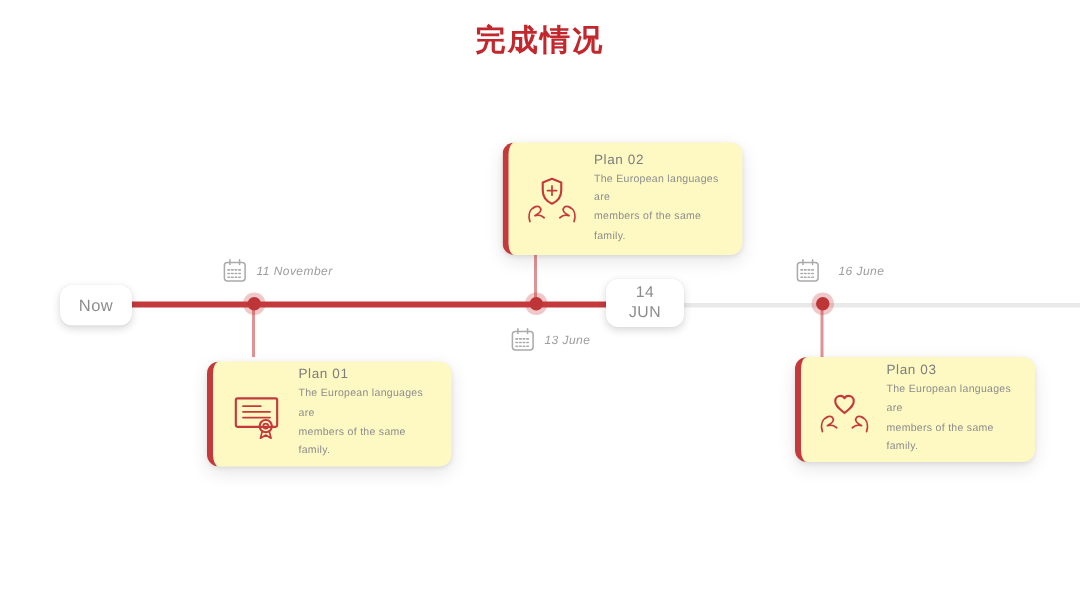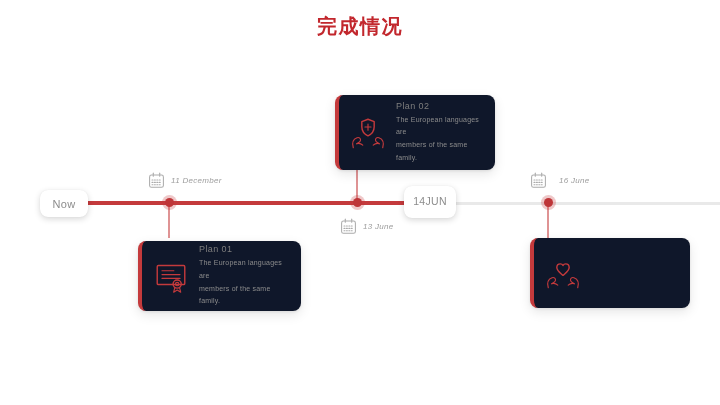--- a/index.html
+++ b/index.html
@@ -18,42 +18,42 @@
   .tl-line.red  { left:62px;  top:201px; width:368px; height:4px; background:#C43A3C; border-radius:2px; }
   .tl-line.gray { left:430px; top:201.5px; width:290px; height:3px; background:#E9E9E9; }
   .pill {
     position:absolute; z-index:3; background:#fff; border-radius:8px;
     box-shadow:0 2px 6px rgba(0,0,0,.16), 0 0 1px rgba(0,0,0,.08);
     display:flex; align-items:center; justify-content:center;
     color:#8C8C8C;
   }
   .pill-now  { left:40px;  top:190px; width:48px; height:27px; font-size:11px; letter-spacing:.3px; }
   .pill-date { left:404px; top:186px; width:52px; height:32px; font-size:10.5px;
-               flex-direction:row; line-height:1.25; letter-spacing:.3px; }
+               flex-direction:column; line-height:1.25; letter-spacing:.3px; }
   .dot {
     position:absolute; z-index:2; width:9px; height:9px; border-radius:50%;
     background:#BE3538; box-shadow:0 0 0 3px rgba(196,58,60,.28);
   }
   .dot-1 { left:165px; top:198px; }
   .dot-2 { left:353px; top:198px; }
   .dot-3 { left:544px; top:198px; }
   .connector { position:absolute; z-index:1; width:2px; background:rgba(196,58,60,.55); }
   .connector-1 { left:168px; top:206px; height:32px; }
   .connector-2 { left:356px; top:167px; height:33px; }
   .connector-3 { left:547px; top:206px; height:32px; }
   
   .date-marker { position:absolute; z-index:2; display:flex; align-items:center; gap:6px; height:18px; }
   .date-1 { left:148px; top:171px; }
   .date-2 { left:340px; top:217px; }
   .date-3 { left:530px; top:171px;gap:12px; }
   .date-marker svg { width:17px; height:17px; display:block; }
   .date-text { font-style:italic; font-size:8px; color:#9D9D9D; letter-spacing:.3px; }
   
   .card {
-    position:absolute; z-index:3; background:#0f172a; border-radius:8px;
+    position:absolute; z-index:3; background:#fef9c3; border-radius:8px;
     border-left:4px solid #C43A3C;
     box-shadow:0 4px 12px rgba(0,0,0,.10), 0 1px 3px rgba(0,0,0,.08);
     display:flex; align-items:center; padding:0 8px 0 10px; box-sizing:border-box;
   }
   .card-01 { left:138px; top:241px; width:163px; height:70px; }
   .card-02 { left:335px; top:95px;  width:160px; height:75px; }
   .card-03 { left:530px; top:238px; width:160px; height:70px; }
   .card-icon { width:38px; height:38px; flex:none; }
   .card-icon svg { width:100%; height:100%; display:block; }
   .card-text { margin-left:9px; }
@@ -95,21 +95,21 @@
     <svg viewBox="0 0 18 18">
       <rect class="cal" x="1.7" y="3.2" width="14.6" height="13" rx="2"></rect>
       <line class="cal" x1="5.6" y1="1.2" x2="5.6" y2="4.6"></line>
       <line class="cal" x1="12.4" y1="1.2" x2="12.4" y2="4.6"></line>
       <g class="cal" stroke-dasharray="1.1 1.45">
         <line x1="4.2" y1="8.4" x2="13.8" y2="8.4"></line>
         <line x1="4.2" y1="11" x2="13.8" y2="11"></line>
         <line x1="4.2" y1="13.6" x2="13.8" y2="13.6"></line>
       </g>
     </svg>
-    <span class="date-text">11 December</span>
+    <span class="date-text">11 November</span>
   </div>
 
   <div class="date-marker date-2">
     <svg viewBox="0 0 18 18">
       <rect class="cal" x="1.7" y="3.2" width="14.6" height="13" rx="2"></rect>
       <line class="cal" x1="5.6" y1="1.2" x2="5.6" y2="4.6"></line>
       <line class="cal" x1="12.4" y1="1.2" x2="12.4" y2="4.6"></line>
       <g class="cal" stroke-dasharray="1.1 1.45">
         <line x1="4.2" y1="8.4" x2="13.8" y2="8.4"></line>
         <line x1="4.2" y1="11" x2="13.8" y2="11"></line>
@@ -172,15 +172,21 @@
   </div>
 
   <div class="card card-03">
     <div class="card-icon">
       <svg viewBox="0 0 40 40">
         <path class="icn" d="M20 22.5 C16.5 19.5 13.5 17.6 13.5 14.2 C13.5 12 15.2 10.4 17.2 10.4 C18.5 10.4 19.5 11.1 20 12.1 C20.5 11.1 21.5 10.4 22.8 10.4 C24.8 10.4 26.5 12 26.5 14.2 C26.5 17.6 23.5 19.5 20 22.5 Z"></path>
         <path class="icn icn-thin" d="M4.5 35.5 C3 30.5 4.5 26.5 8.5 25 C10.8 24.2 12.6 25.8 12 28 C11.5 29.8 9.6 30.3 8 31.4 C10 30.6 12.5 31 14.5 32.8"></path>
         <path class="icn icn-thin" d="M4.5 35.5 C3 30.5 4.5 26.5 8.5 25 C10.8 24.2 12.6 25.8 12 28 C11.5 29.8 9.6 30.3 8 31.4 C10 30.6 12.5 31 14.5 32.8" transform="translate(40 0) scale(-1 1)"></path>
       </svg>
     </div>
+    <div class="card-text">
+      <p class="card-title">Plan 03</p>
+      <p class="card-desc">The European languages are
+members of the same
+family.</p>
+    </div>
   </div>
 
 </div>
 
 </body></html>

